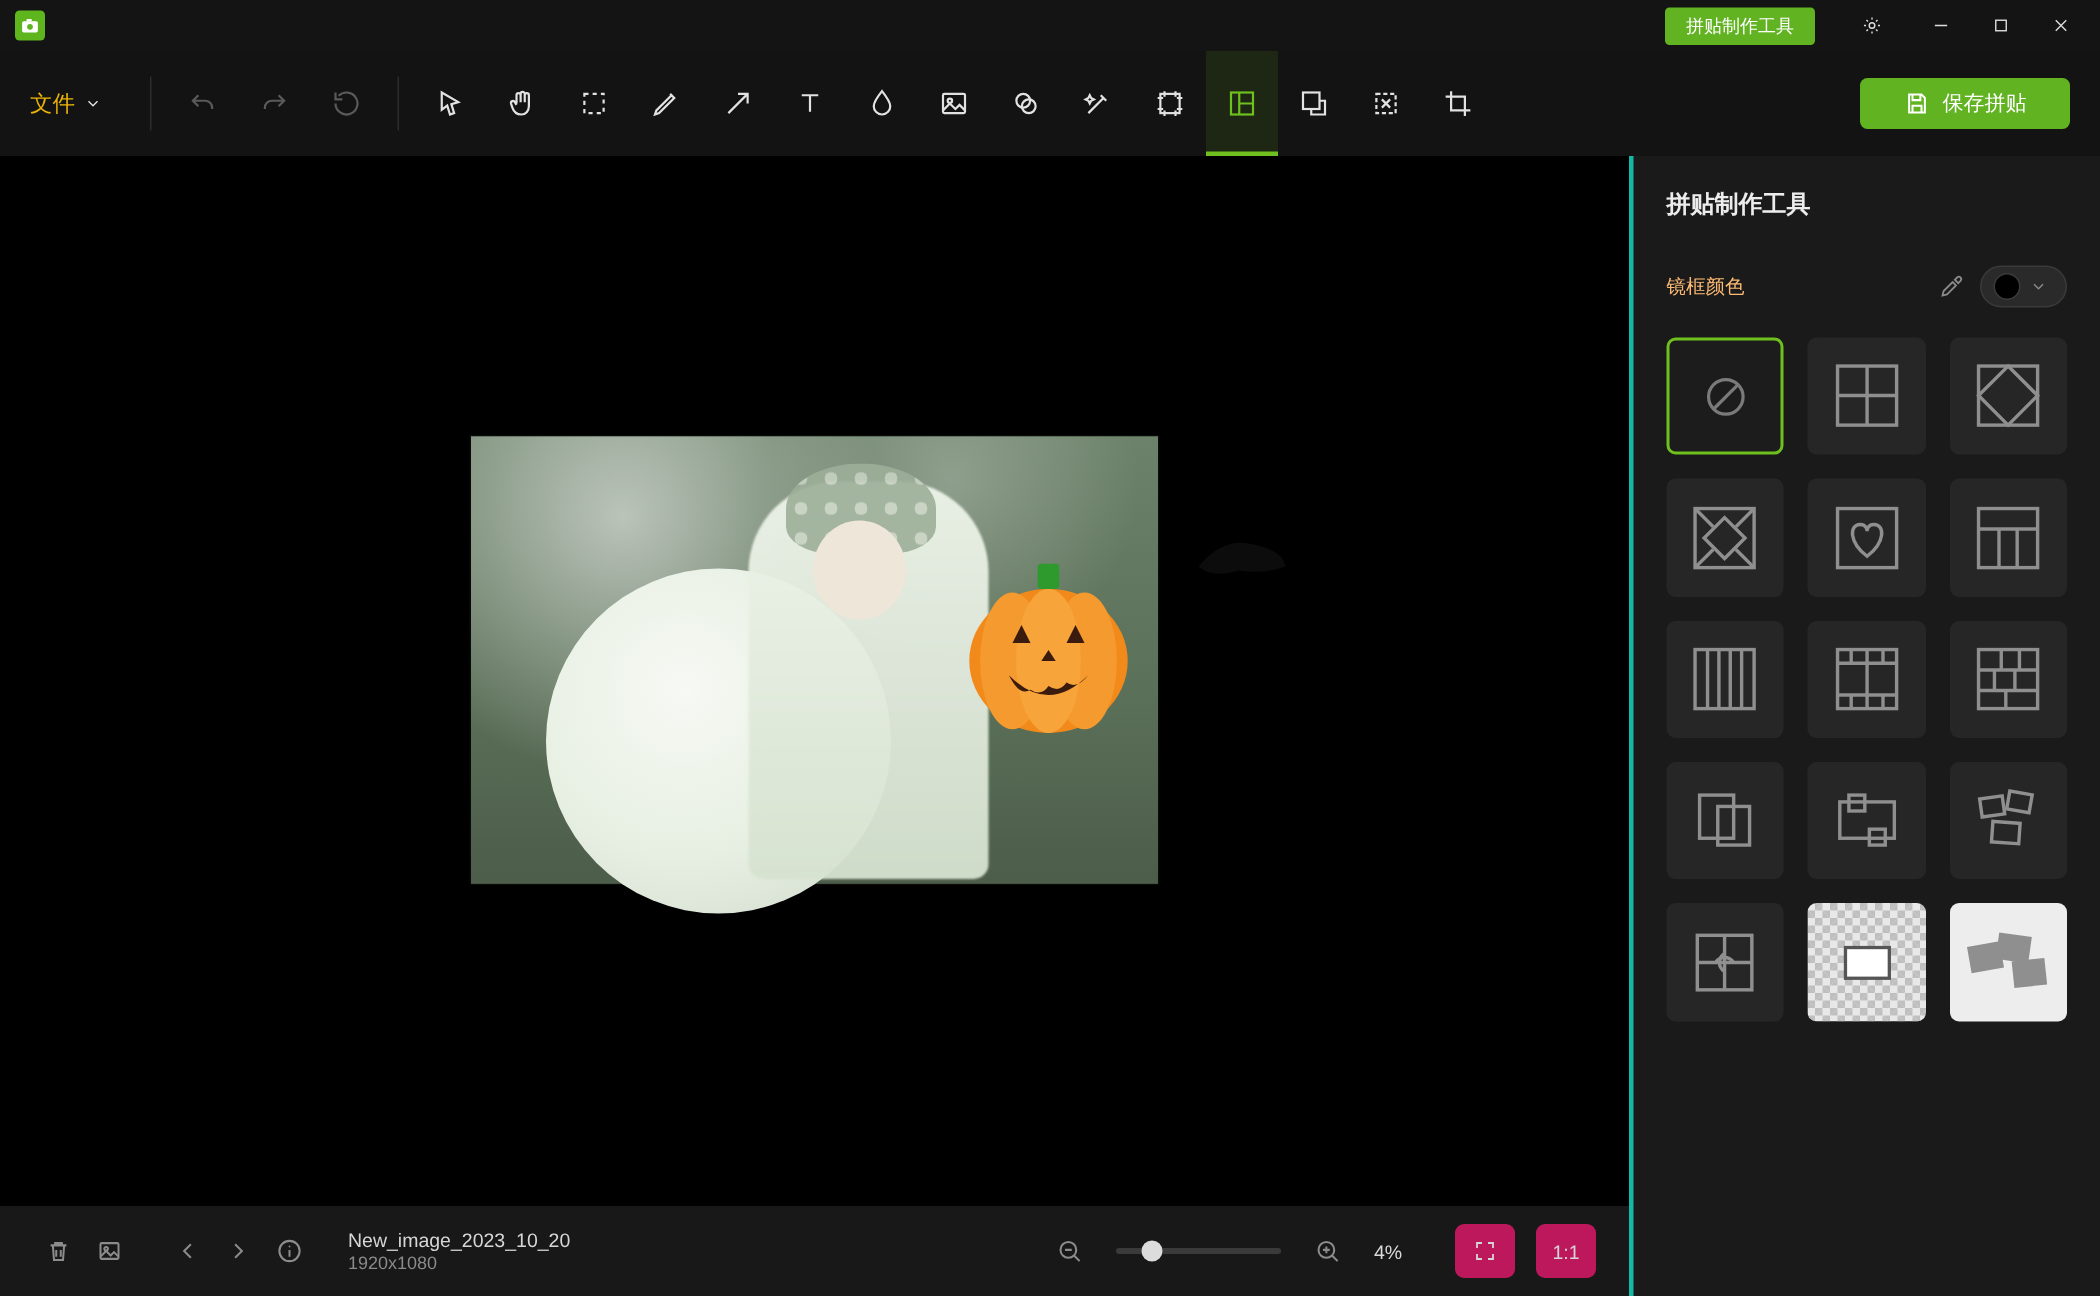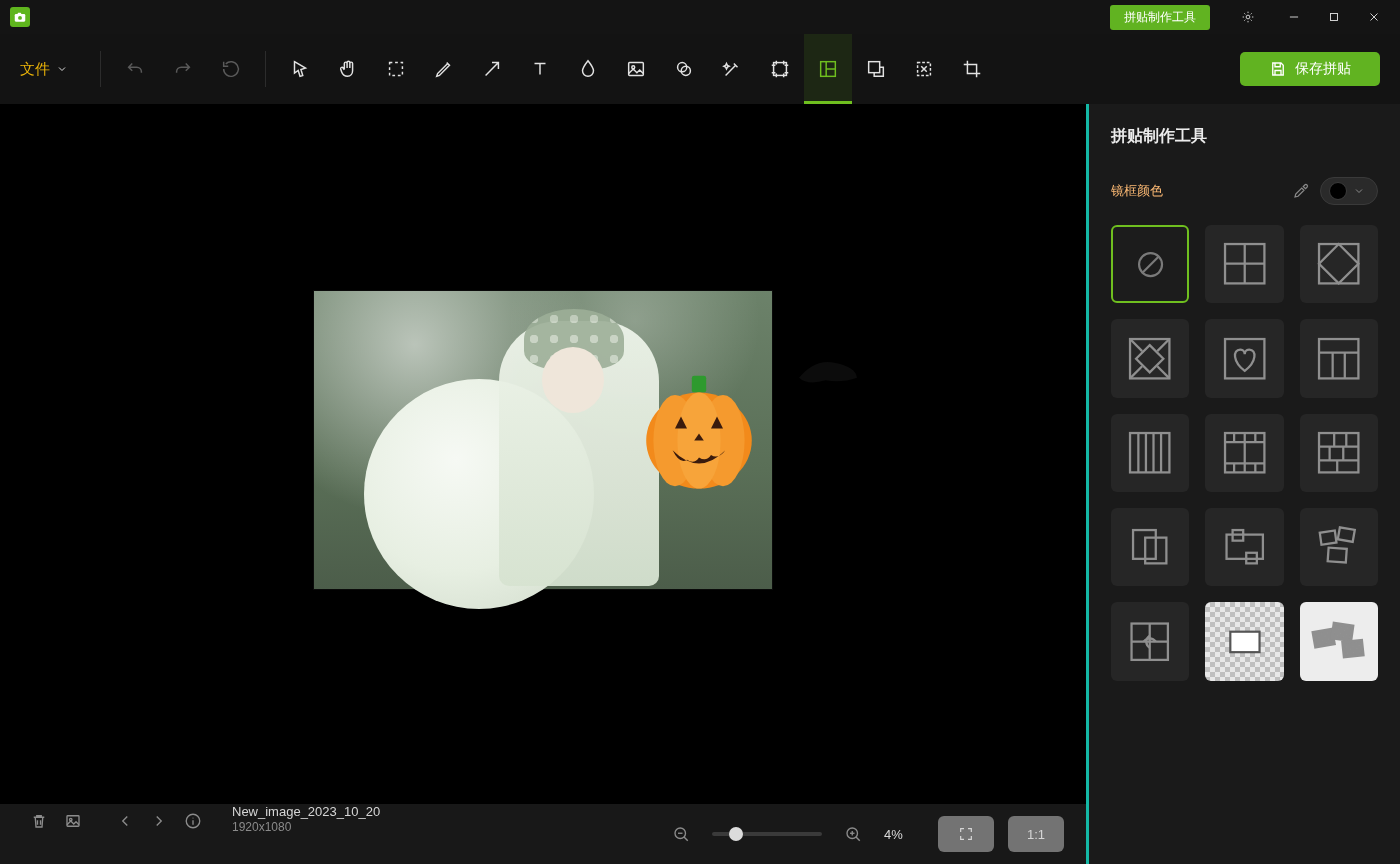--- a/index.html
+++ b/index.html
@@ -134,33 +134,33 @@
     linear-gradient(-45deg,#bfbfbf 25%,transparent 25%),
     linear-gradient(45deg,transparent 75%,#bfbfbf 75%),
     linear-gradient(-45deg,transparent 75%,#bfbfbf 75%);
     background-size:10px 10px;background-position:0 0,0 5px,5px -5px,-5px 0;
     background-color:#e8e8e8;
   }
 
   
   .statusbar{
     position:absolute;left:0;right:314px;bottom:0;height:60px;background:#181818;
-    display:flex;padding:0 22px;color:#bcbcbc;
+    display:flex;align-items:center;padding:0 22px;color:#bcbcbc;
   }
   .sb-btn{width:34px;height:34px;display:flex;align-items:center;justify-content:center;color:#8c8c8c}
   .sb-btn svg{width:18px;height:18px;stroke:currentColor;fill:none;stroke-width:1.8}
   .sb-sep{width:18px}
   .file-info{margin-left:22px;line-height:1.2}
   .file-info .fname{font-size:13px;color:#d6d6d6}
   .file-info .fdim{font-size:12px;color:#8a8a8a}
   .sb-spacer{flex:1 1 auto}
   .zoom-group{display:flex;align-items:center;gap:14px}
   .zoom-track{width:110px;height:4px;background:#3a3a3a;border-radius:2px;position:relative}
   .zoom-track .knob{position:absolute;top:50%;left:22%;width:14px;height:14px;border-radius:50%;background:#dcdcdc;transform:translate(-50%,-50%)}
-  .sq-btn{width:56px;height:36px;border-radius:6px;background:#737373;display:flex;align-items:center;justify-content:center;color:#d6d6d6;font-size:13px}
+  .sq-btn{width:40px;height:36px;border-radius:6px;background:#be185d;display:flex;align-items:center;justify-content:center;color:#d6d6d6;font-size:13px}
   .sq-btn svg{width:16px;height:16px;stroke:currentColor;fill:none;stroke-width:1.8}
   .zoom-pct{font-size:13px;color:#d9d9d9;width:40px;text-align:left}
 
   svg{display:block}
 </style>
 </head>
 <body>
 
 <div class="titlebar">
   <div class="app-logo">

